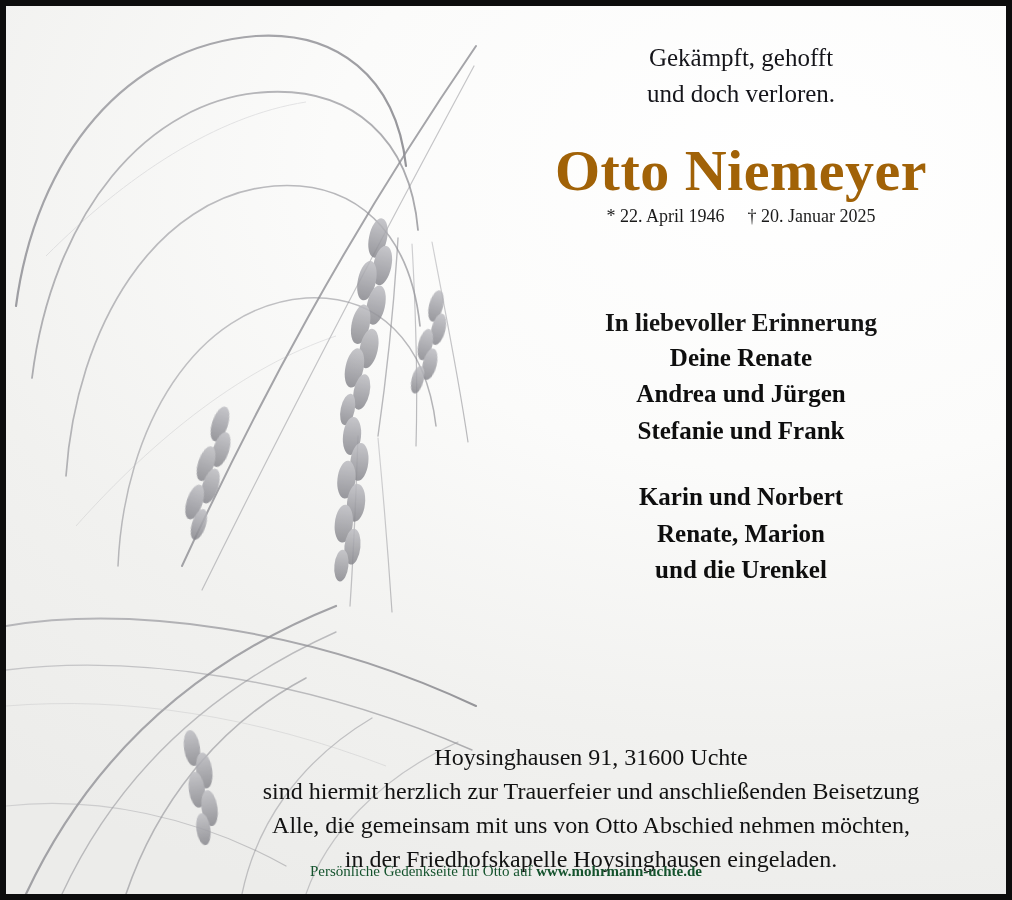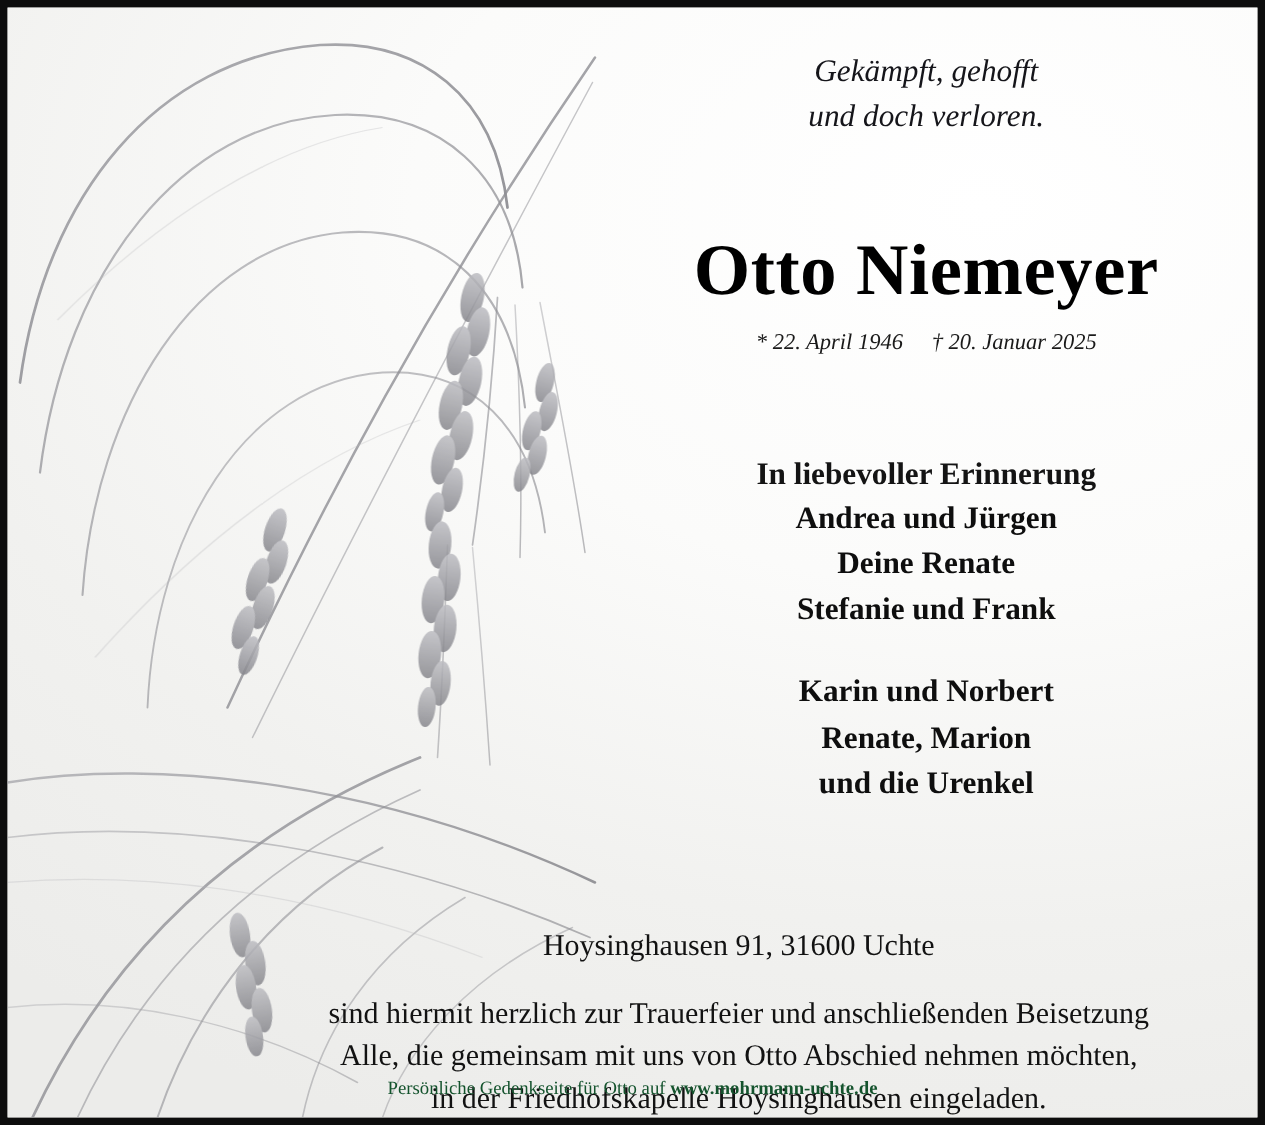--- a/index.html
+++ b/index.html
@@ -53,39 +53,37 @@
     position: absolute;
     left: 470px;
     top: 0;
     width: 530px;
     height: 888px;
     text-align: center;
   }
 
   .epitaph {
     margin-top: 34px;
-    font-style: italic;
     font-size: 25px;
     line-height: 1.42;
     color: #15151a;
   }
 
   .name {
-    margin-top: 75px;
+    margin-top: 30px;
     font-size: 58px;
     font-weight: bold;
     letter-spacing: 0.5px;
-    color: #000000;
+    color: #a16207;
     line-height: 1.05;
   }
 
   .dates {
-    margin-top: 16px;
+    margin-top: 4px;
     font-size: 18px;
-    font-style: italic;
     color: #1a1a1a;
   }
   .dates .sep {
     display: inline-block;
     width: 14px;
   }
 
   .memory {
     margin-top: 78px;
   }
@@ -105,21 +103,21 @@
     margin-top: 30px;
   }
 
   .details {
     margin-top: 62px;
     font-size: 24px;
     line-height: 1.42;
     color: #121212;
   }
   .details .addr {
-    margin-bottom: 20px;
+    margin-bottom: 0;
   }
 
   .wide {
     position: absolute;
     left: -300px;
     width: 830px;
     text-align: center;
   }
 
   .footer {
@@ -249,22 +247,22 @@
 
     <div class="dates">
       <span>* 22. April 1946</span>
       <span class="sep"></span>
       <span>† 20. Januar 2025</span>
     </div>
 
     <div class="memory">
       <div class="lead">In liebevoller Erinnerung</div>
       <div class="family">
+        <div>Deine Renate</div>
         <div>Andrea und Jürgen</div>
-        <div>Deine Renate</div>
         <div>Stefanie und Frank</div>
       </div>
       <div class="family family-group-2">
         <div>Karin und Norbert</div>
         <div>Renate, Marion</div>
         <div>und die Urenkel</div>
       </div>
     </div>
 
     <div class="details wide" style="top: 672px;">

